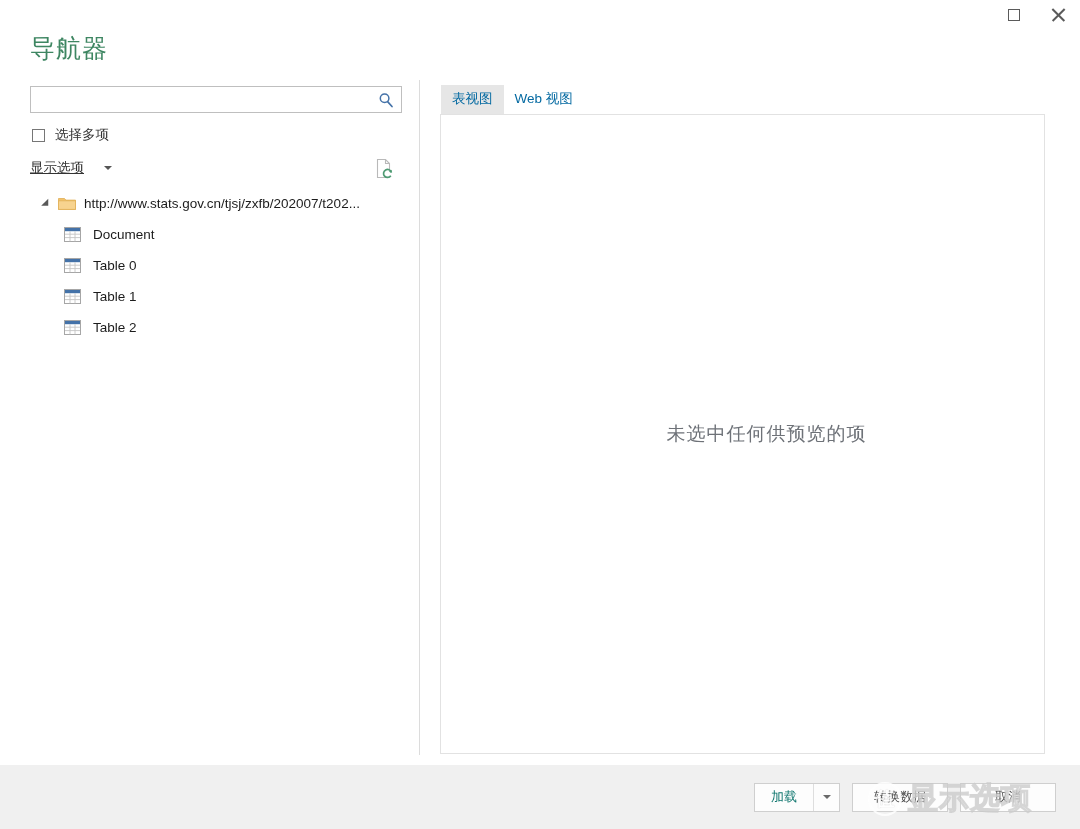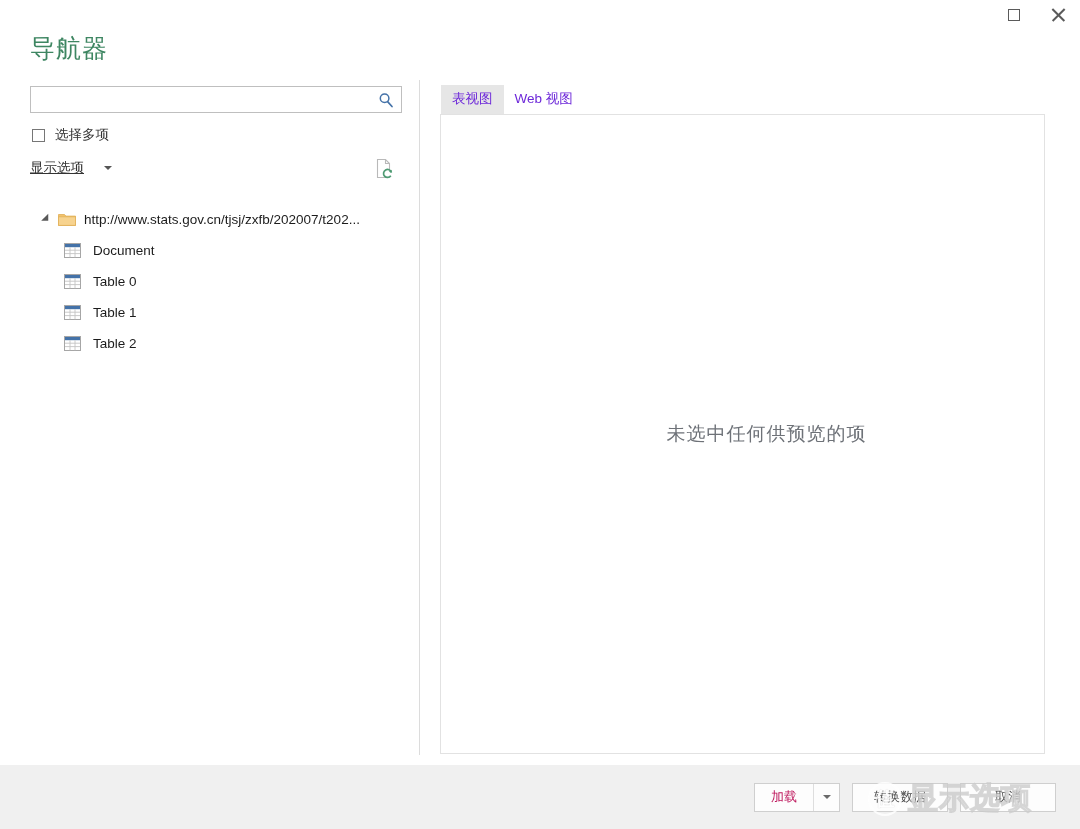--- a/index.html
+++ b/index.html
@@ -97,21 +97,21 @@
     position: absolute; right: 8px; top: 0;
     width: 20px; height: 22px;
   }
 
   
   .tree {
     position: absolute; left: 30px; top: 118px;
     width: 380px;
   }
   .tree-row {
-    display: flex; align-items: flex-end;
+    display: flex; align-items: flex-start;
     height: 31px;
     font-size: 13.5px; color: #1c1c1c;
     white-space: nowrap;
   }
   .tree-row.root { padding-left: 8px; }
   .tree-row.child { padding-left: 34px; }
   .expander {
     width: 16px; height: 16px;
     display: flex; align-items: center; justify-content: center;
     flex: 0 0 16px;
@@ -139,21 +139,21 @@
   
   .right-pane {
     position: absolute; left: 437px; top: 86px;
     width: 608px; height: 670px;
   }
   .tabs {
     display: flex; align-items: flex-end;
     height: 28px; padding-left: 4px;
   }
   .tab {
-    font-size: 13.5px; color: #6d28d9;
+    font-size: 13.5px; color: #0369a1;
     padding: 5px 11px 6px 11px;
     cursor: default;
   }
   .tab.active { background: #e6e6e6; }
 
   .preview {
     position: absolute; left: 3px; top: 28px;
     width: 605px; height: 640px;
     border: 1px solid #e2e2e2;
     background: #ffffff;
@@ -172,21 +172,21 @@
     display: flex; align-items: center; justify-content: flex-end;
     padding-right: 24px; gap: 12px;
   }
   .split-btn {
     display: flex; height: 29px;
     border: 1px solid #cfcfcf; background: #fdfdfd;
   }
   .split-btn .main {
     min-width: 58px; padding: 0 14px;
     display: flex; align-items: center; justify-content: center;
-    font-size: 13px; color: #be185d;
+    font-size: 13px; color: #0f766e;
     cursor: default;
   }
   .split-btn .arrow {
     width: 26px; border-left: 1px solid #dedede;
     display: flex; align-items: center; justify-content: center;
     cursor: default;
   }
   .btn {
     height: 29px; min-width: 96px; padding: 0 14px;
     border: 1px solid #cfcfcf; background: #fdfdfd;

